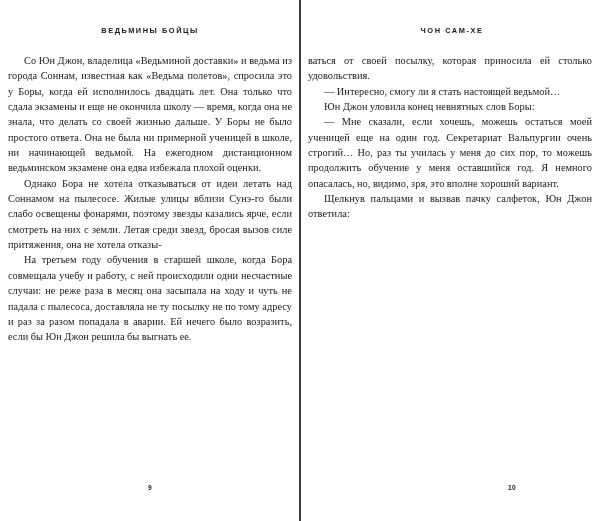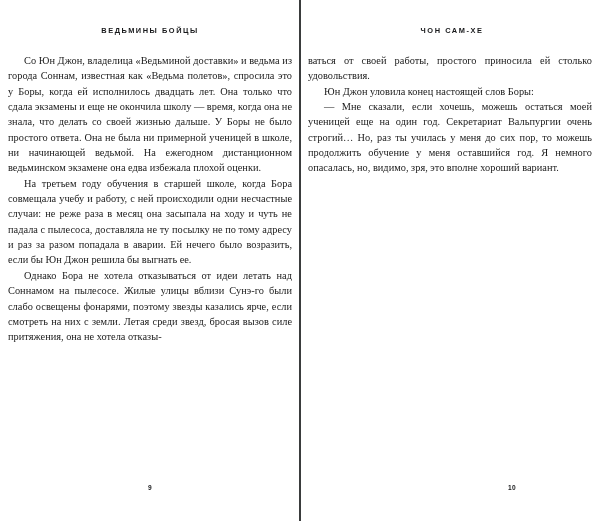--- a/index.html
+++ b/index.html
@@ -109,32 +109,34 @@
 
 <div class="spread">
 
   <div class="spine"></div>
 
   <div class="page page-left">
     <div class="running-head">ВЕДЬМИНЫ БОЙЦЫ</div>
 
     <div class="body-text">
       <p>Со Юн Джон, владелица «Ведьминой доставки» и ведьма из города Соннам, известная как «Ведьма полетов», спросила это у Боры, когда ей исполнилось двадцать лет. Она только что сдала экзамены и еще не окончила школу — время, когда она не знала, что делать со своей жизнью дальше. У Боры не было простого ответа. Она не была ни примерной ученицей в школе, ни начинающей ведьмой. На ежегодном дистанционном ведьминском экзамене она едва избежала плохой оценки.</p>
+      <p>Однако Бора не хотела отказываться от идеи летать над Соннамом на пылесосе. Жилые улицы вблизи Сунэ-го были слабо освещены фонарями, поэтому звезды казались ярче, если смотреть на них с земли. Летая среди звезд, бросая вызов силе притяжения, она не хотела отказы-</p>
       <p>На третьем году обучения в старшей школе, когда Бора совмещала учебу и работу, с ней происходили одни несчастные случаи: не реже раза в месяц она засыпала на ходу и чуть не падала с пылесоса, доставляла не ту посылку не по тому адресу и раз за разом попадала в аварии. Ей нечего было возразить, если бы Юн Джон решила бы выгнать ее.</p>
-      <p>Однако Бора не хотела отказываться от идеи летать над Соннамом на пылесосе. Жилые улицы вблизи Сунэ-го были слабо освещены фонарями, поэтому звезды казались ярче, если смотреть на них с земли. Летая среди звезд, бросая вызов силе притяжения, она не хотела отказы-</p>
     </div>
 
     <div class="folio">9</div>
   </div>
 
   <div class="page page-right">
     <div class="running-head">ЧОН САМ-ХЕ</div>
 
     <div class="body-text">
-      <p class="no-indent">ваться от своей работы, простого приносила ей столько удовольствия.</p>
-      <p>Юн Джон уловила конец настоящей слов Боры:</p>
+      <p class="no-indent">ваться от своей посылку, которая приносила ей столько удовольствия.</p>
+      <p>— Интересно, смогу ли я стать настоящей ведьмой…</p>
+      <p>Юн Джон уловила конец невнятных слов Боры:</p>
       <p>— Мне сказали, если хочешь, можешь остаться моей ученицей еще на один год. Секретариат Вальпургии очень строгий… Но, раз ты училась у меня до сих пор, то можешь продолжить обучение у меня оставшийся год. Я немного опасалась, но, видимо, зря, это вполне хороший вариант.</p>
+      <p>Щелкнув пальцами и вызвав пачку салфеток, Юн Джон ответила:</p>
     </div>
 
     <div class="folio">10</div>
   </div>
 
 </div>
 
 </body></html>

